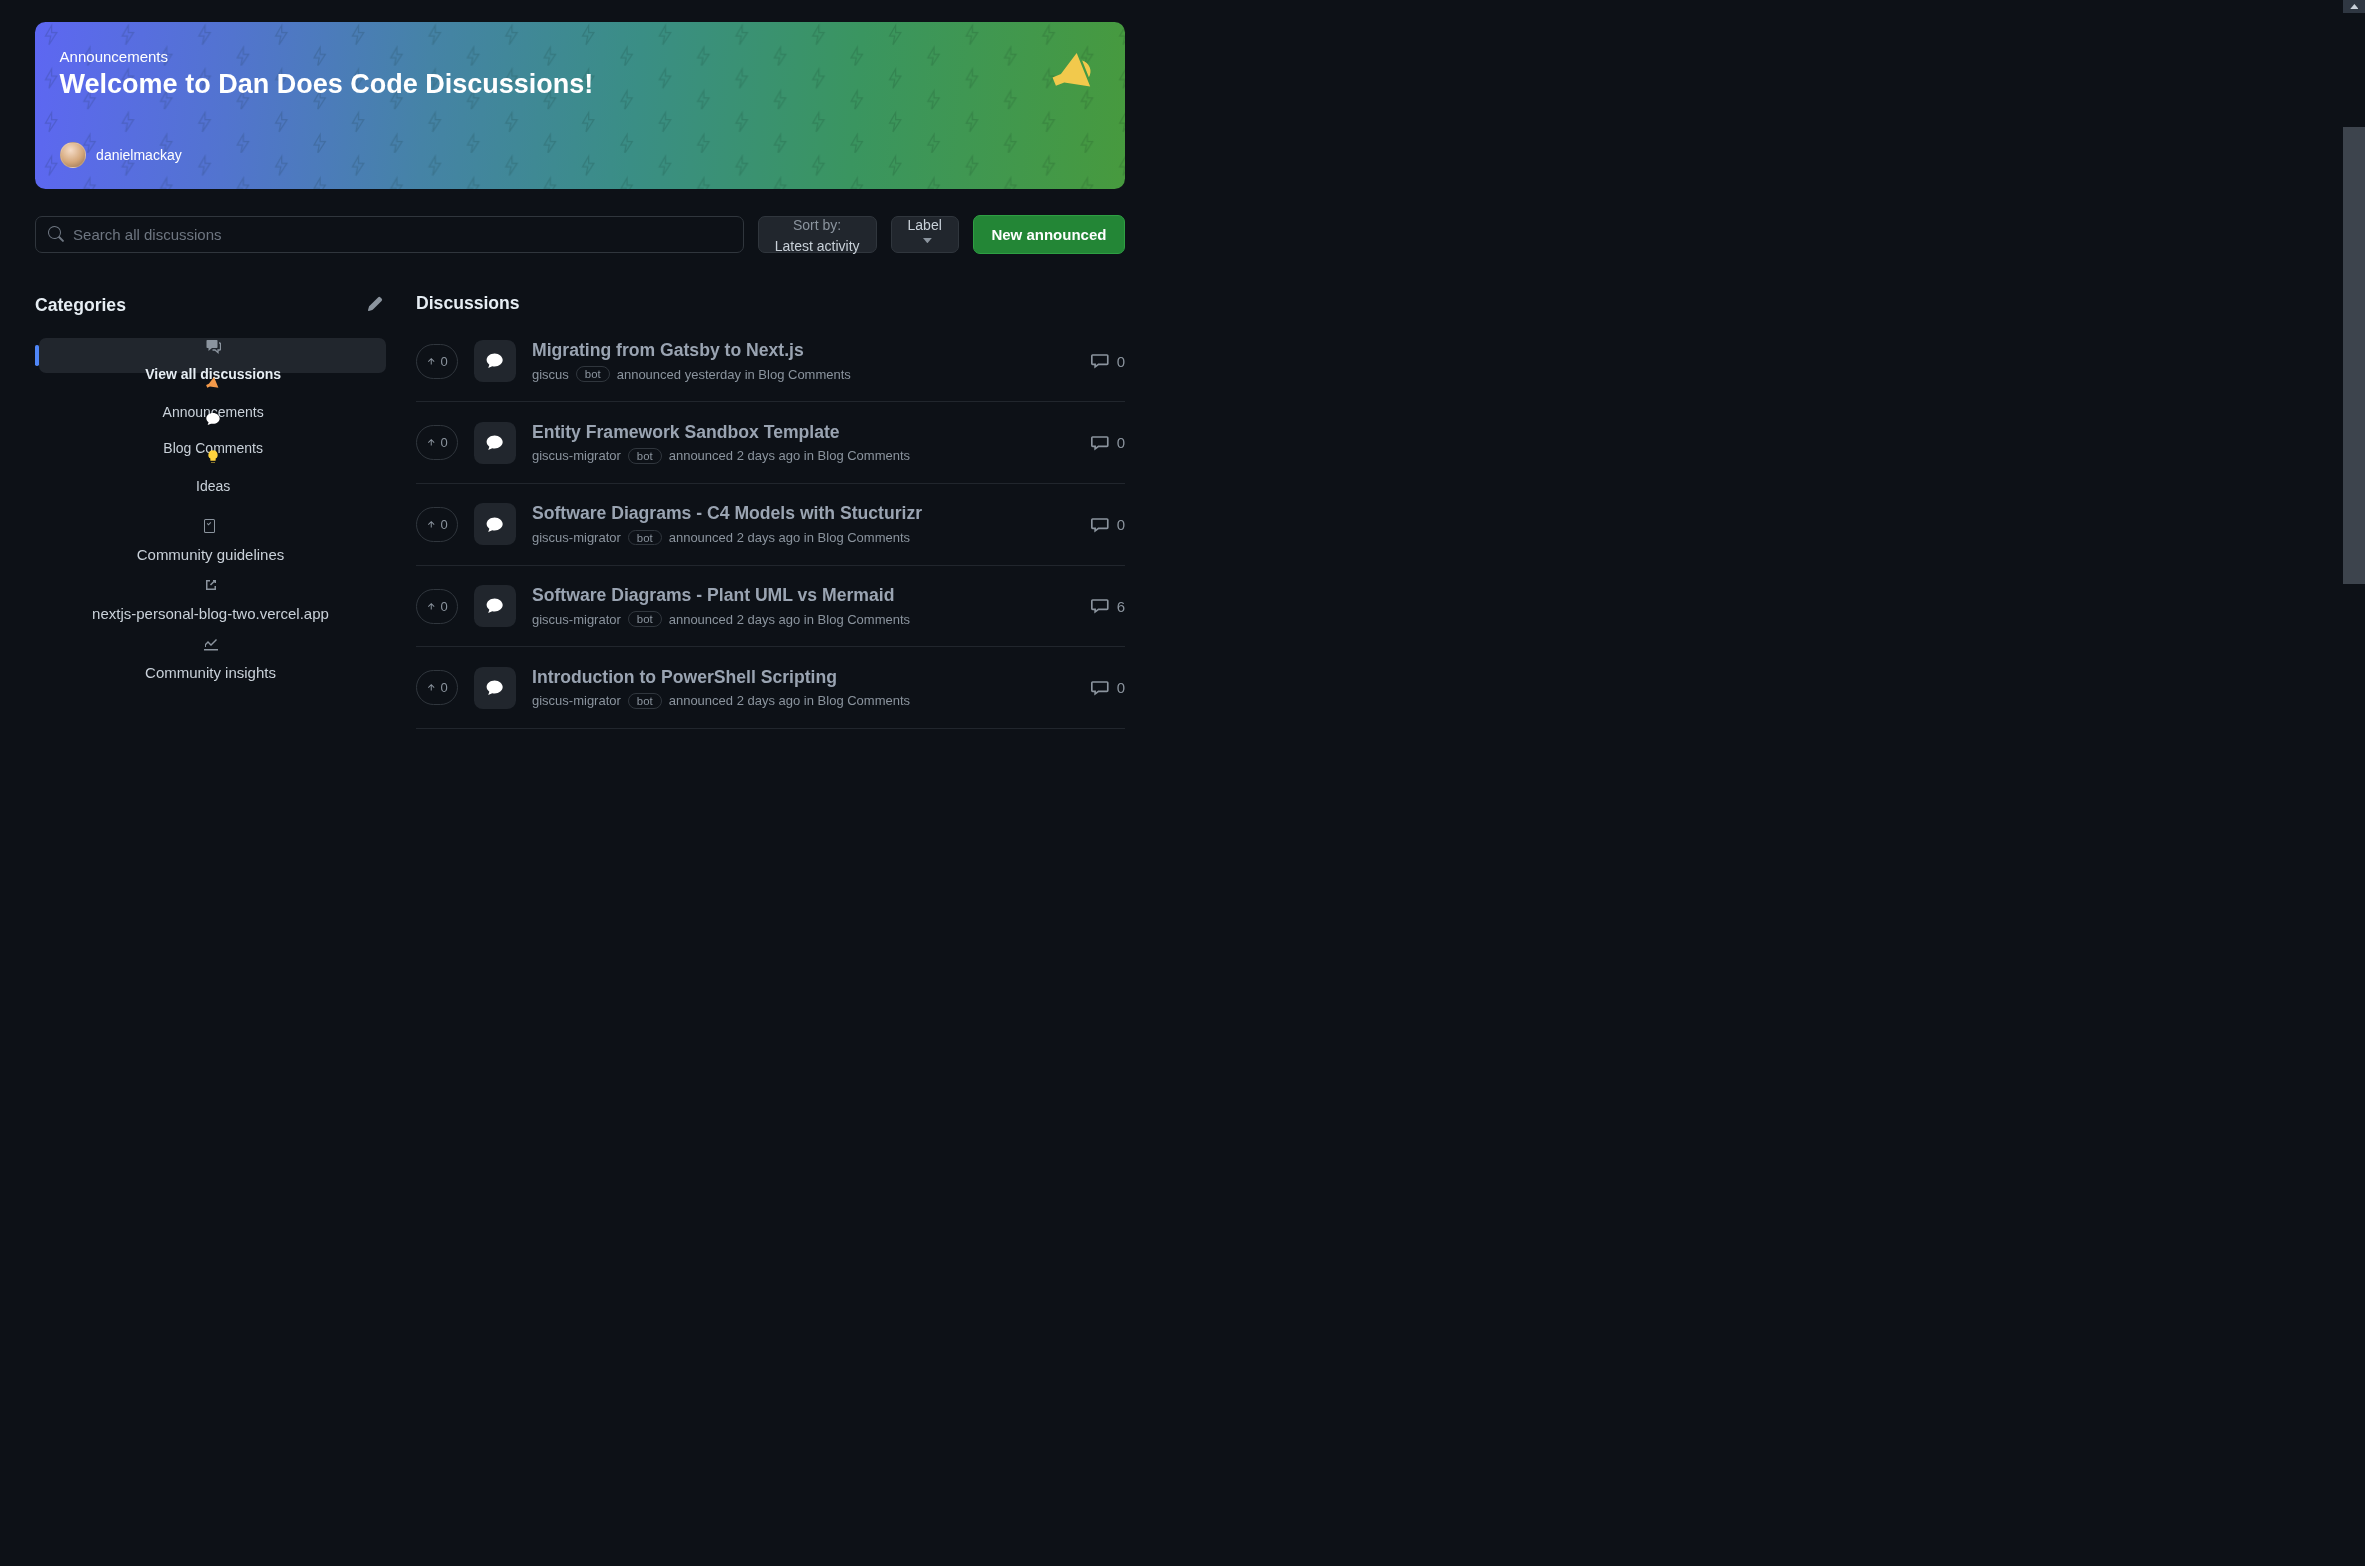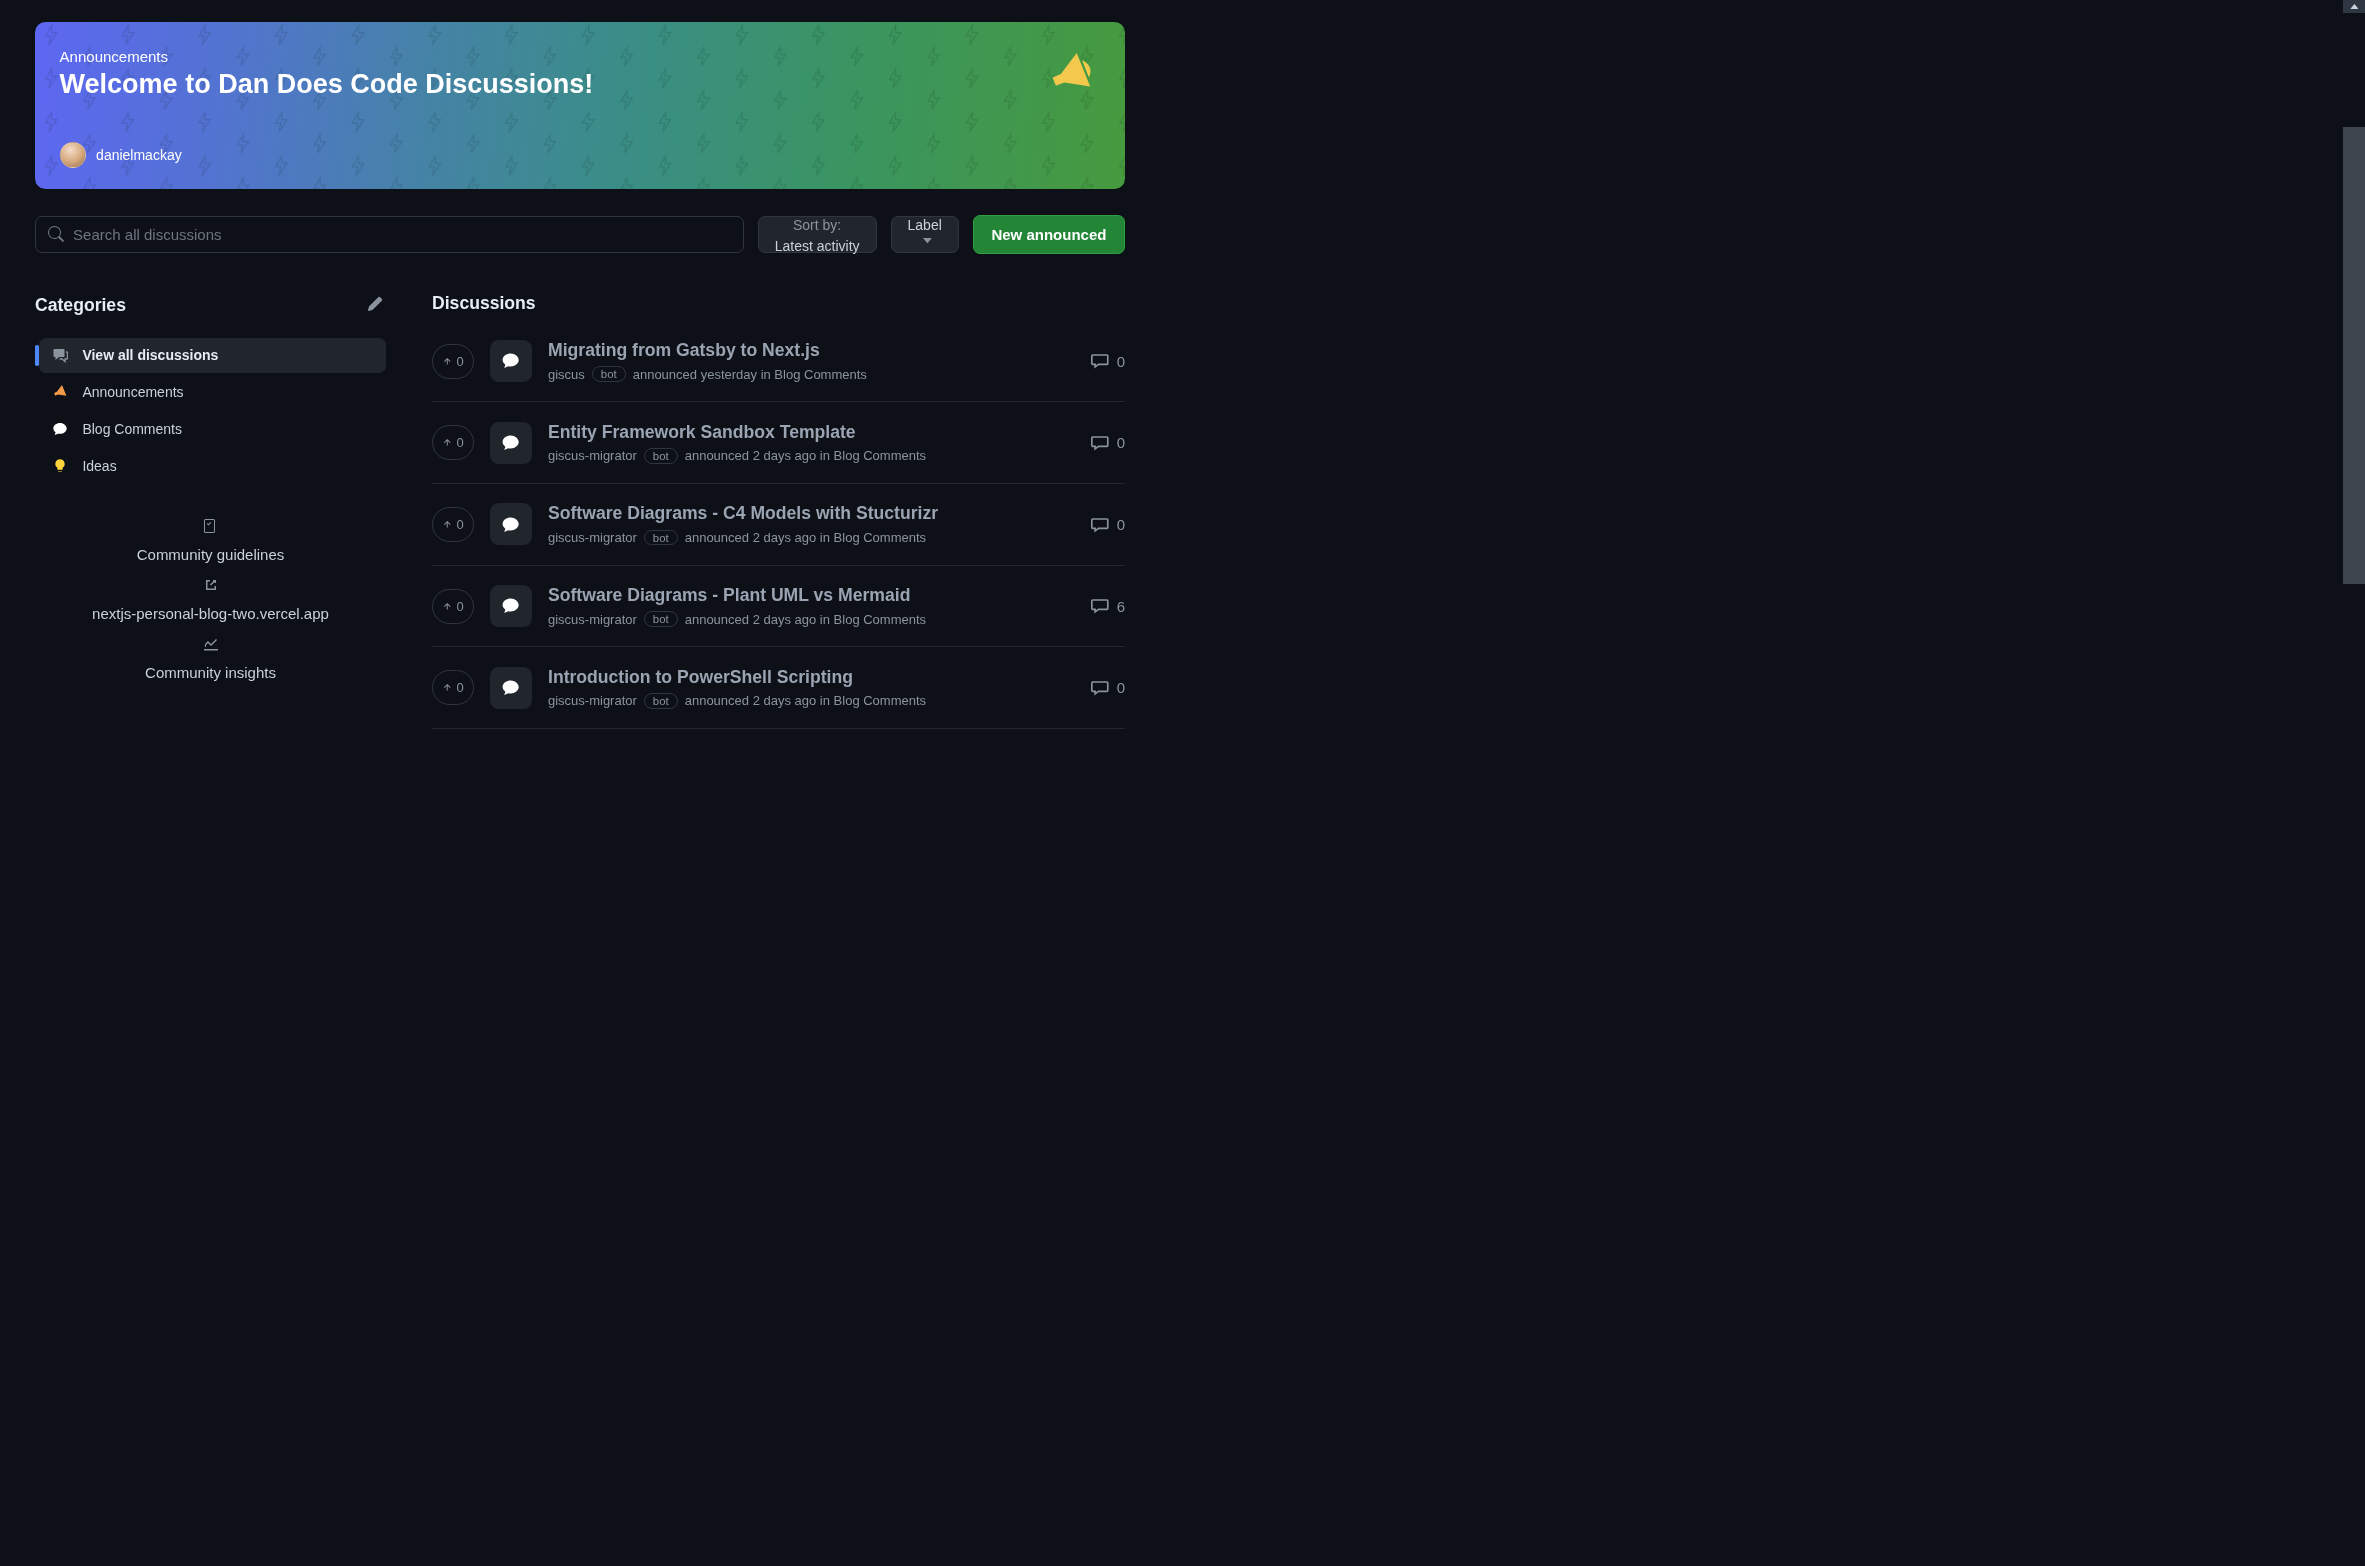--- a/index.html
+++ b/index.html
@@ -155,21 +155,21 @@
   padding: 0 17.6px;
   color: #fff;
   font-size: 15px;
   font-weight: 600;
   cursor: pointer;
 }
 
 
 .main {
   display: flex;
-  gap: 46px;
+  gap: 30px;
 }
 .sidebar { width: 351px; flex-shrink: 0; }
 .sidebar-header {
   display: flex;
   align-items: center;
   justify-content: space-between;
   margin-bottom: 19.3px;
 }
 .sidebar-title { font-size: 17.6px; font-weight: 600; color: #e6edf3; }
 .edit-icon-wrap { padding: 3.5px; cursor: pointer; }
@@ -179,20 +179,21 @@
   align-items: center;
   height: 35px;
   padding: 0 10.5px 0 12.3px;
   border-radius: 7px;
   cursor: pointer;
   font-size: 14px;
   color: #c9d1d9;
   gap: 12.3px;
   margin-bottom: 1.8px;
   position: relative;
+  flex-direction: column;
 }
 .cat-item.active {
   background: #21262d;
   font-weight: 600;
   color: #e6edf3;
 }
 .cat-item.active::before {
   content: "";
   position: absolute;
   left: -3.5px;

